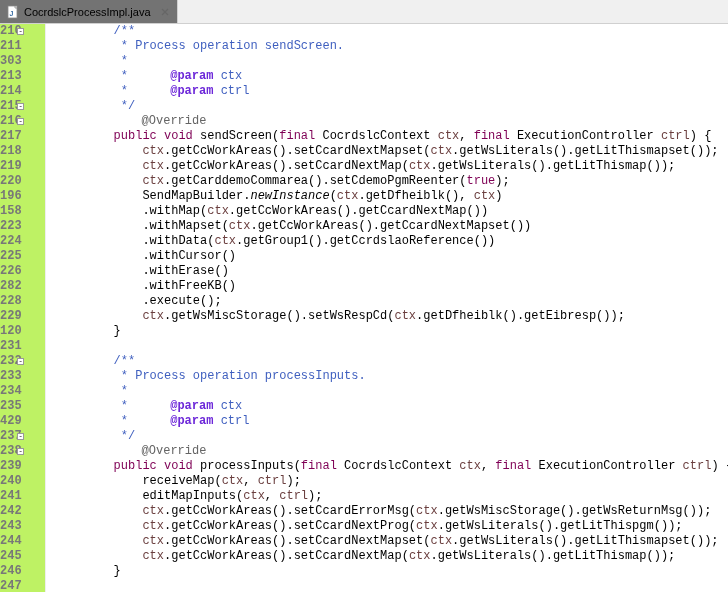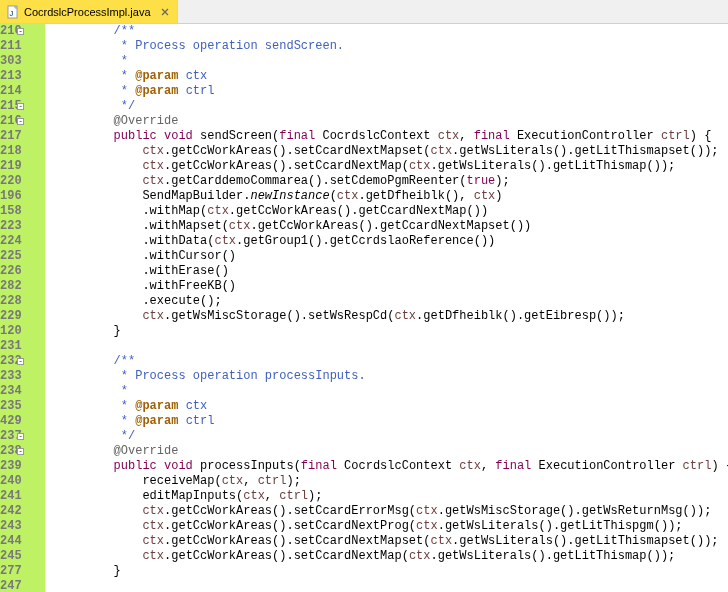--- a/index.html
+++ b/index.html
@@ -19,21 +19,21 @@
     height: 24px;
     background: #f0f0f0;
     border-bottom: 1px solid #d0d0d0;
     display: flex;
     align-items: stretch;
   }
   .tab {
     display: flex;
     align-items: center;
     padding: 0 6px;
-    background: #fde047;
+    background: #737373;
     border-right: 1px solid #d0d0d0;
     gap: 4px;
     font-family: Tahoma, Arial, sans-serif;
     font-size: 11px;
   }
   .tab-icon {
     width: 14px;
     height: 14px;
     display: inline-flex;
     align-items: center;
@@ -87,22 +87,22 @@
     padding-left: 10px;
     white-space: pre;
     color: #000;
   }
   .code-line {
     height: 15px;
     line-height: 15px;
   }
   .c-kw { color: #7f0055; font-weight: normal; }
   .c-com { color: #3f5fbf; }
-  .c-ann { color: #646464; }
-  .c-tag { color: #a16207; font-weight: bold; }
+  .c-ann { color: #646464; margin-left: 28px; }
+  .c-tag { color: #6d28d9; font-weight: bold; margin-left: 35px; }
   .c-static { font-style: italic; }
   .c-param { color: #6a3e3e; }
 </style>
 </head>
 <body>
 
 <div class="tab-bar">
   <div class="tab">
     <span class="tab-icon">
       <svg width="14" height="14" viewBox="0 0 14 14">
@@ -151,17 +151,17 @@
       <div class="gutter-line">429</div>
       <div class="gutter-line">237<div class="fold-mark">-</div></div>
       <div class="gutter-line">238<div class="fold-mark">-</div></div>
       <div class="gutter-line">239</div>
       <div class="gutter-line">240</div>
       <div class="gutter-line">241</div>
       <div class="gutter-line">242</div>
       <div class="gutter-line">243</div>
       <div class="gutter-line">244</div>
       <div class="gutter-line">245</div>
-      <div class="gutter-line">277</div>
+      <div class="gutter-line">246</div>
       <div class="gutter-line">247</div>
     </div>
   <div class="code" id="code"><div class="code-line">        <span class="c-com">/**</span></div><div class="code-line">        <span class="c-com"> * Process operation sendScreen.</span></div><div class="code-line">        <span class="c-com"> *</span></div><div class="code-line">        <span class="c-com"> * </span><span class="c-tag">@param</span><span class="c-com"> ctx</span></div><div class="code-line">        <span class="c-com"> * </span><span class="c-tag">@param</span><span class="c-com"> ctrl</span></div><div class="code-line">        <span class="c-com"> */</span></div><div class="code-line">        <span class="c-ann">@Override</span></div><div class="code-line">        <span class="c-kw">public void</span> sendScreen(<span class="c-kw">final</span> CocrdslcContext <span class="c-param">ctx</span>, <span class="c-kw">final</span> ExecutionController <span class="c-param">ctrl</span>) {</div><div class="code-line">            <span class="c-param">ctx</span>.getCcWorkAreas().setCcardNextMapset(<span class="c-param">ctx</span>.getWsLiterals().getLitThismapset());</div><div class="code-line">            <span class="c-param">ctx</span>.getCcWorkAreas().setCcardNextMap(<span class="c-param">ctx</span>.getWsLiterals().getLitThismap());</div><div class="code-line">            <span class="c-param">ctx</span>.getCarddemoCommarea().setCdemoPgmReenter(<span class="c-kw">true</span>);</div><div class="code-line">            SendMapBuilder.<span class="c-static">newInstance</span>(<span class="c-param">ctx</span>.getDfheiblk(), <span class="c-param">ctx</span>)</div><div class="code-line">            .withMap(<span class="c-param">ctx</span>.getCcWorkAreas().getCcardNextMap())</div><div class="code-line">            .withMapset(<span class="c-param">ctx</span>.getCcWorkAreas().getCcardNextMapset())</div><div class="code-line">            .withData(<span class="c-param">ctx</span>.getGroup1().getCcrdslaoReference())</div><div class="code-line">            .withCursor()</div><div class="code-line">            .withErase()</div><div class="code-line">            .withFreeKB()</div><div class="code-line">            .execute();</div><div class="code-line">            <span class="c-param">ctx</span>.getWsMiscStorage().setWsRespCd(<span class="c-param">ctx</span>.getDfheiblk().getEibresp());</div><div class="code-line">        }</div><div class="code-line"></div><div class="code-line">        <span class="c-com">/**</span></div><div class="code-line">        <span class="c-com"> * Process operation processInputs.</span></div><div class="code-line">        <span class="c-com"> *</span></div><div class="code-line">        <span class="c-com"> * </span><span class="c-tag">@param</span><span class="c-com"> ctx</span></div><div class="code-line">        <span class="c-com"> * </span><span class="c-tag">@param</span><span class="c-com"> ctrl</span></div><div class="code-line">        <span class="c-com"> */</span></div><div class="code-line">        <span class="c-ann">@Override</span></div><div class="code-line">        <span class="c-kw">public void</span> processInputs(<span class="c-kw">final</span> CocrdslcContext <span class="c-param">ctx</span>, <span class="c-kw">final</span> ExecutionController <span class="c-param">ctrl</span>) {</div><div class="code-line">            receiveMap(<span class="c-param">ctx</span>, <span class="c-param">ctrl</span>);</div><div class="code-line">            editMapInputs(<span class="c-param">ctx</span>, <span class="c-param">ctrl</span>);</div><div class="code-line">            <span class="c-param">ctx</span>.getCcWorkAreas().setCcardErrorMsg(<span class="c-param">ctx</span>.getWsMiscStorage().getWsReturnMsg());</div><div class="code-line">            <span class="c-param">ctx</span>.getCcWorkAreas().setCcardNextProg(<span class="c-param">ctx</span>.getWsLiterals().getLitThispgm());</div><div class="code-line">            <span class="c-param">ctx</span>.getCcWorkAreas().setCcardNextMapset(<span class="c-param">ctx</span>.getWsLiterals().getLitThismapset());</div><div class="code-line">            <span class="c-param">ctx</span>.getCcWorkAreas().setCcardNextMap(<span class="c-param">ctx</span>.getWsLiterals().getLitThismap());</div><div class="code-line">        }</div><div class="code-line"></div></div>
 </div>
 
 </body></html>

